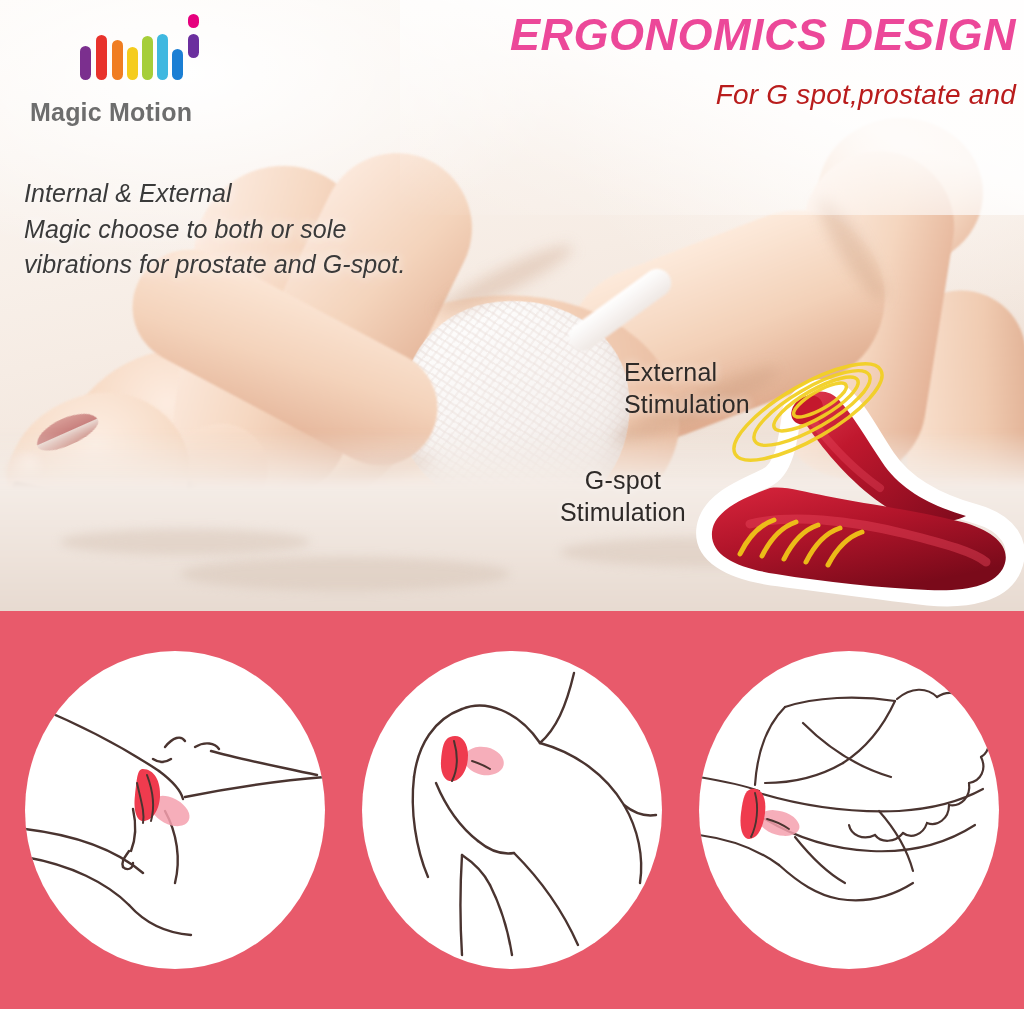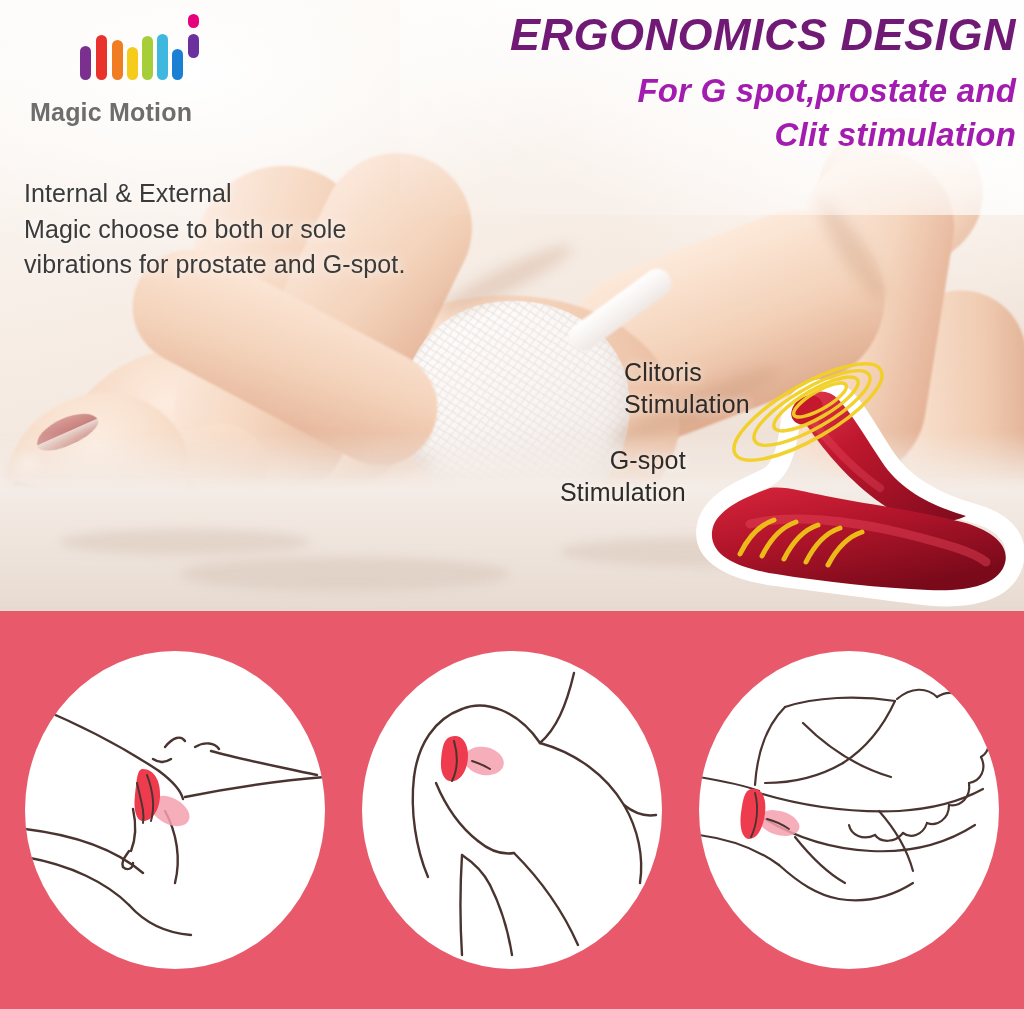--- a/index.html
+++ b/index.html
@@ -223,30 +223,30 @@
     width: 624px; height: 215px;
     background: linear-gradient(200deg, rgba(255,255,255,.95) 0%, rgba(255,255,255,.86) 42%, rgba(255,255,255,.2) 78%, rgba(255,255,255,0) 100%);
     z-index: 5;
     pointer-events: none;
   }
   #headline {
     font-size: 45px;
     font-weight: 700;
     font-style: italic;
     letter-spacing: .5px;
-    color: #701a75;
+    color: #ec4899;
     line-height: 1.0;
-    margin: 0 0 12px 0;
+    margin: 0 0 20px 0;
     white-space: nowrap;
   }
   .subline {
-    font-size: 33px;
+    font-size: 28px;
     font-style: italic;
-    font-weight: 700;
-    color: #a21caf;
+    font-weight: 400;
+    color: #b91c1c;
     line-height: 1.32;
     letter-spacing: .2px;
   }
 
   
   #logo-block {
     position: absolute;
     left: 22px; top: 18px;
     z-index: 7;
   }
@@ -280,35 +280,36 @@
   #feature-text {
     position: absolute;
     left: 24px; top: 176px;
     z-index: 7;
     font-size: 25px;
     font-weight: 300;
     color: #3a3a3a;
     line-height: 1.42;
     letter-spacing: .1px;
     text-shadow: 0 0 10px rgba(255,255,255,.85), 0 0 22px rgba(255,255,255,.7);
+    font-style: italic;
   }
 
   
   .callout {
     position: absolute;
     z-index: 8;
     font-size: 25px;
     font-weight: 300;
     color: #2e2a28;
     line-height: 1.28;
     letter-spacing: .2px;
     text-shadow: 0 0 9px rgba(255,255,255,.75);
   }
   #callout-clitoris { left: 624px; top: 356px; text-align: left; }
-  #callout-gspot    { left: 560px; top: 444px; text-align: right; }
+  #callout-gspot    { left: 560px; top: 464px; text-align: center; }
 
   
   #device {
     position: absolute;
     left: 700px; top: 338px;
     width: 330px; height: 285px;
     z-index: 9;
   }
   #device svg { display: block; width: 330px; height: 285px; overflow: visible; }
 
@@ -402,31 +403,30 @@
       <span class="logo-bar" style="left:92px; height:31px; background:#1b7fd4;"></span>
       <span class="logo-bar" style="left:108px;height:24px; bottom:22px; background:#6b2f9e;"></span>
       <span id="logo-dot"></span>
     </div>
     <div id="brand-name">Magic Motion</div>
   </div>
 
   <div id="headline-block">
     <div id="headline">ERGONOMICS DESIGN</div>
     <div class="subline">For G spot,prostate and</div>
-    <div class="subline">Clit stimulation</div>
   </div>
 
   <div id="feature-text">
     <div>Internal &amp; External</div>
     <div>Magic choose to both or sole</div>
     <div>vibrations for prostate and G-spot.</div>
   </div>
 
   <div class="callout" id="callout-clitoris">
-    <div>Clitoris</div>
+    <div>External</div>
     <div>Stimulation</div>
   </div>
   <div class="callout" id="callout-gspot">
     <div>G-spot</div>
     <div>Stimulation</div>
   </div>
 
   <div id="device">
     <svg viewBox="0 0 330 285" xmlns="http://www.w3.org/2000/svg">
       <defs>

